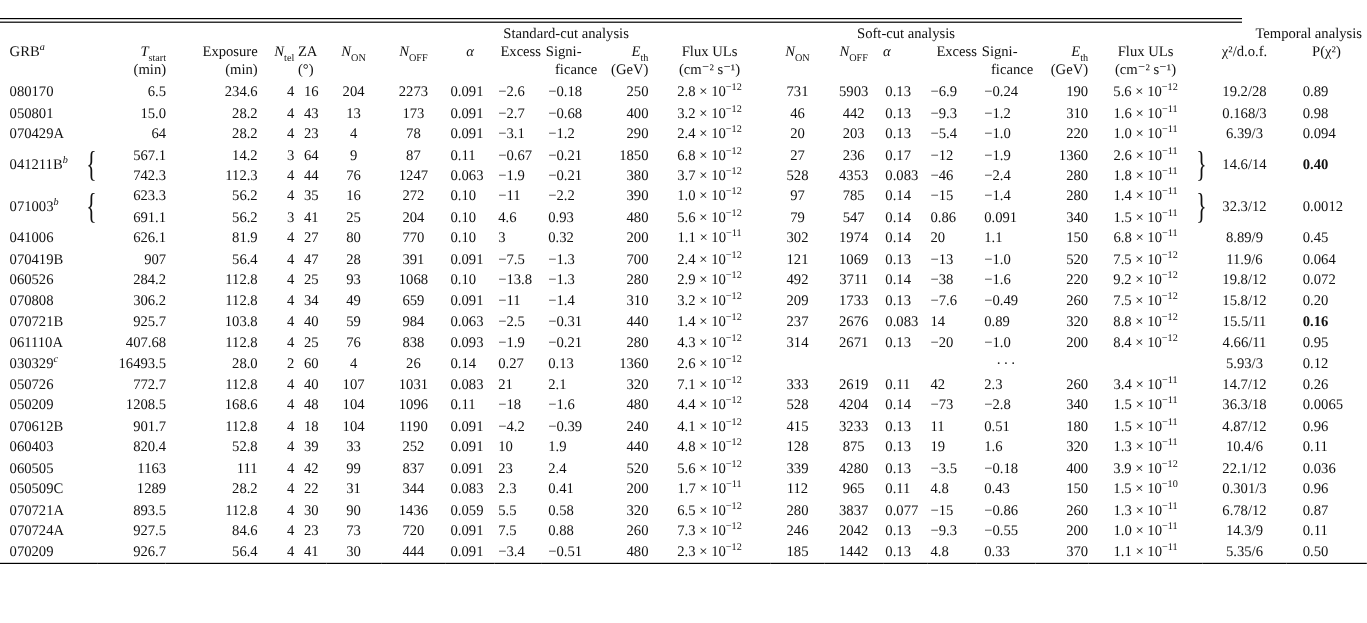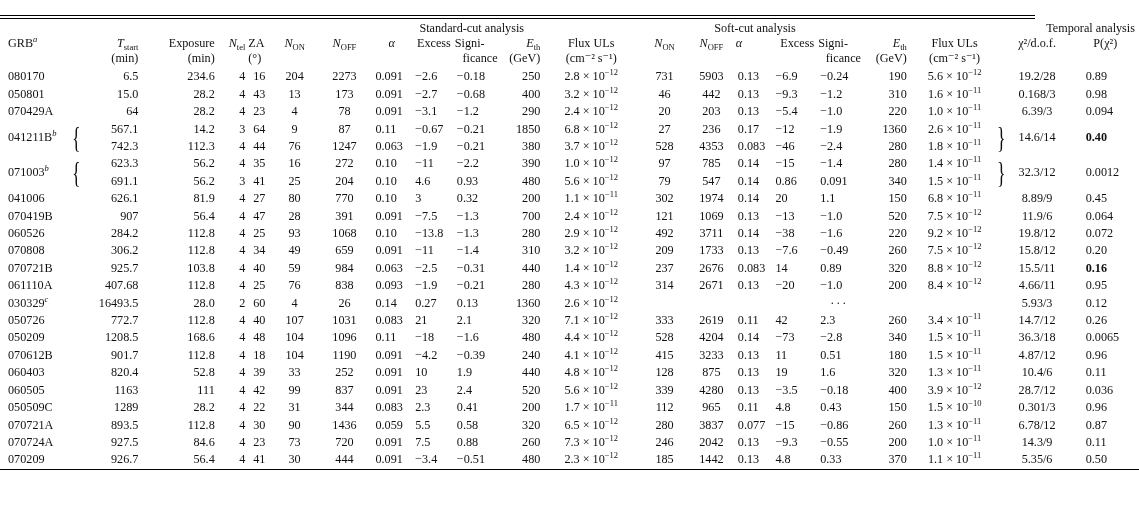--- a/index.html
+++ b/index.html
@@ -560,21 +560,21 @@
           <td class="l" style="padding-left: 6px;">2.4</td>
           <td class="r">520</td>
           <td class="c"><span>5.6</span> <span>× 10</span><sup>−12</sup></td>
           <td class="c">339</td>
           <td class="c">4280</td>
           <td class="l" style="padding-left: 2px;">0.13</td>
           <td class="l" style="padding-left: 2px;">−3.5</td>
           <td class="l" style="padding-left: 6px;">−0.18</td>
           <td class="r">400</td>
           <td class="c brace-cell"><span>3.9</span> <span>× 10</span><sup>−12</sup></td>
-          <td class="c brace-cell"><span>28.7/12</span></td>
+          <td class="c brace-cell"><span>22.1/12</span></td>
           <td class="l" style="padding-left: 14px;">0.036</td>
         </tr>
         <tr>
           <td class="l grb brace-cell" style="vertical-align: middle;"><span>050509C</span></td>
           <td class="r">1289</td>
           <td class="r">28.2</td>
           <td class="r">4</td>
           <td class="l" style="padding-left: 8px;">22</td>
           <td class="c">31</td>
           <td class="c">344</td>

